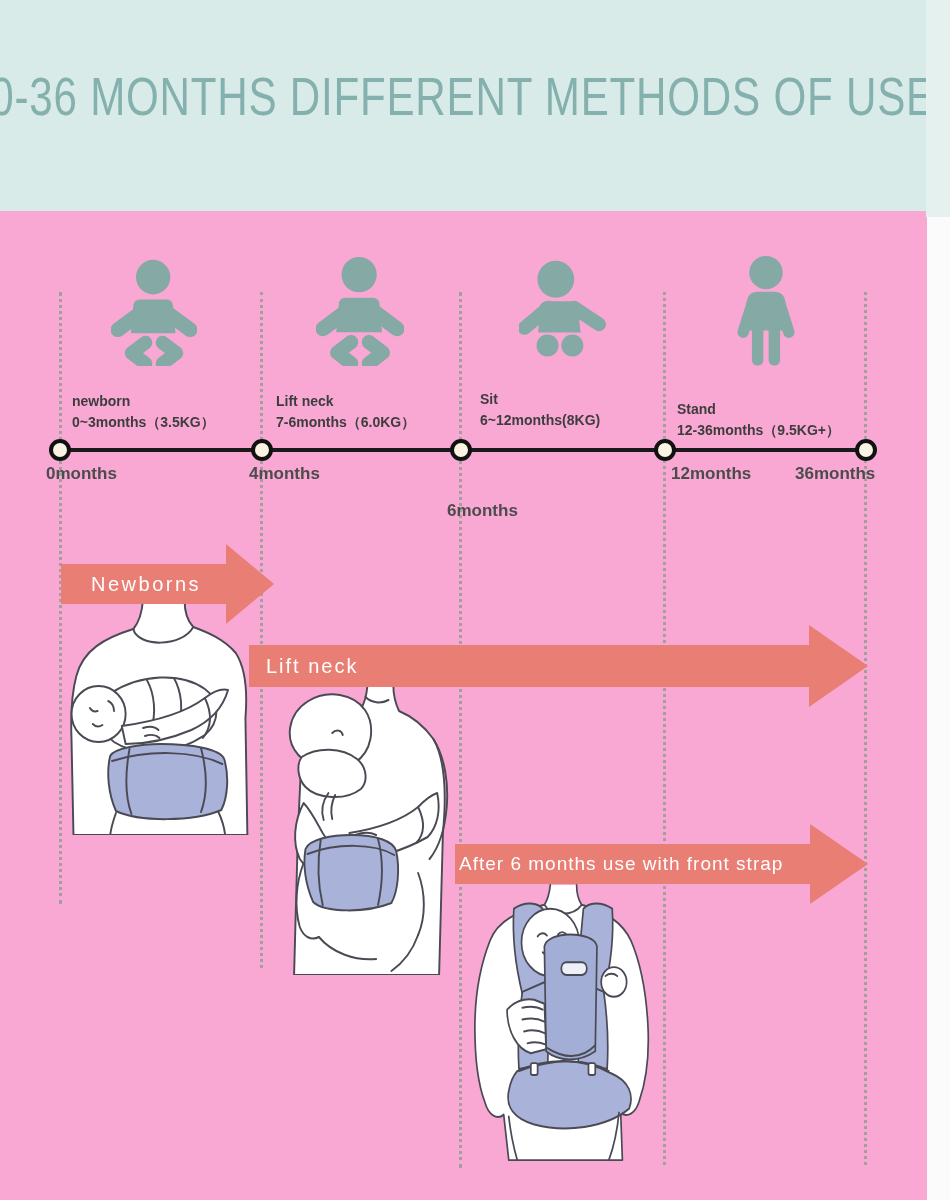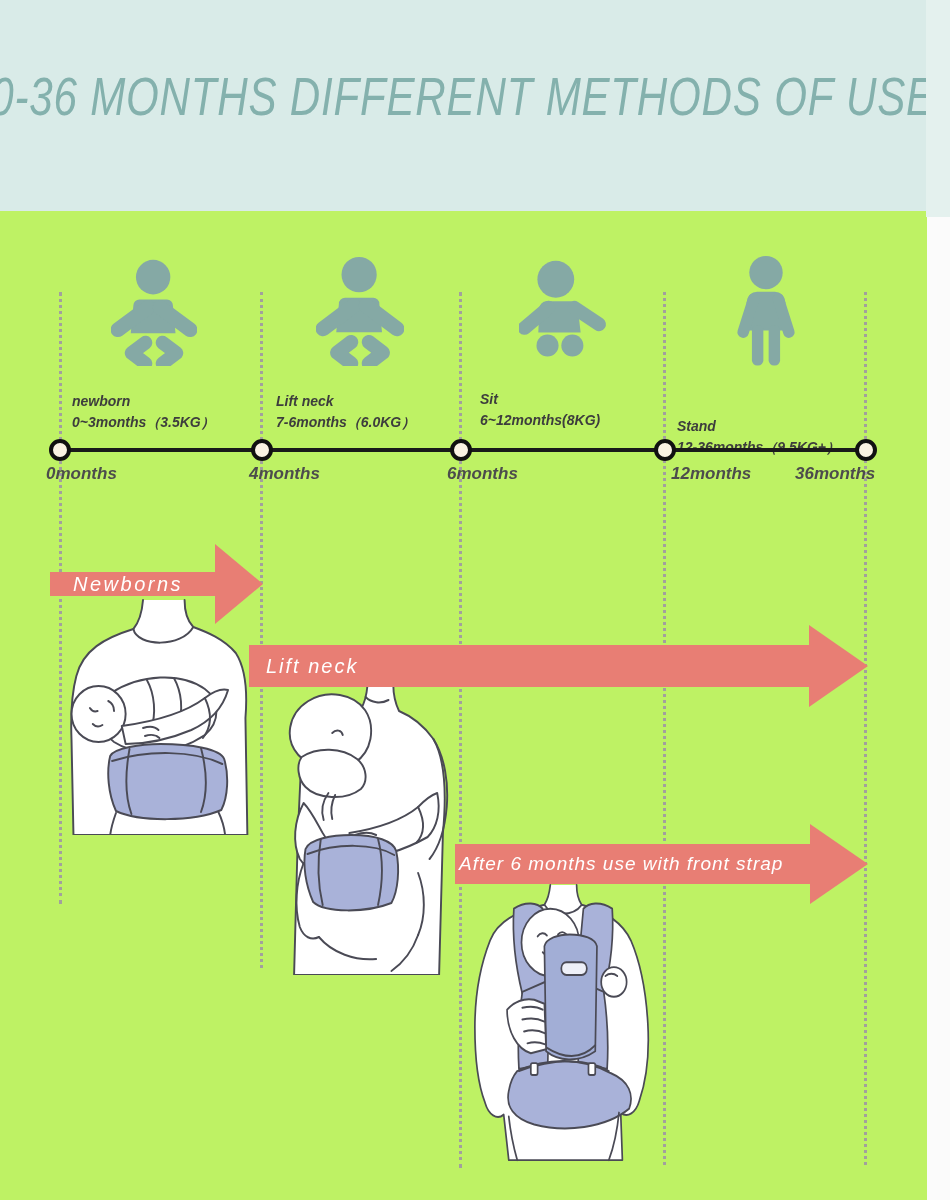--- a/index.html
+++ b/index.html
@@ -1,17 +1,17 @@
 <!DOCTYPE html>
 <html><head>
 <meta charset="utf-8">
 <style>
   html,body{margin:0;padding:0;background:#fff;}
-  .page{position:relative;width:950px;height:1200px;background:#bef264;overflow:hidden;
-        font-family:"Liberation Sans",sans-serif;font-style:italic;}
+  .page{position:relative;width:950px;height:1200px;background:#f9a8d4;overflow:hidden;
+        font-family:"Liberation Sans",sans-serif;}
 
   
   .header{position:absolute;left:0;top:0;width:926px;height:211px;background:#d9ebe8;z-index:1;
           display:flex;align-items:center;justify-content:center;}
   .header-strip{position:absolute;left:926px;top:0;width:24px;height:217px;background:#e4f1ee;z-index:1;}
   .right-strip{position:absolute;left:927px;top:217px;width:23px;height:983px;background:#fbfbfb;z-index:1;}
   .title{font-size:54px;font-weight:400;color:#84b1ad;letter-spacing:1px;white-space:nowrap;
          transform:scaleX(0.78);transform-origin:center;margin-top:-20px;}
 
   
@@ -28,36 +28,36 @@
   .ic1{left:111px;top:259px;}
   .ic2{left:316px;top:256px;}
   .ic3{left:519px;top:259px;}
   .ic4{left:722px;top:255px;}
 
   
   .stage{position:absolute;z-index:4;color:#3d3d3d;font-weight:700;font-size:14px;line-height:21px;white-space:nowrap;}
   .st1{left:72px;top:391px;}
   .st2{left:276px;top:391px;}
   .st3{left:480px;top:389px;}
-  .st4{left:677px;top:416px;}
+  .st4{left:677px;top:399px;}
 
   
   .tl-line{position:absolute;left:58px;top:448px;width:808px;height:4px;background:#1a1a1a;z-index:4;}
   .node{position:absolute;top:439px;width:14px;height:14px;border:4px solid #111;border-radius:50%;
         background:#faf3e3;z-index:5;}
   .n1{left:49px;}.n2{left:251px;}.n3{left:450px;}.n4{left:654px;}.n5{left:855px;}
   .marker{position:absolute;top:464px;z-index:4;font-size:17px;font-weight:700;color:#4c4c4c;white-space:nowrap;}
-  .m1{left:46px;}.m2{left:249px;}.m3{left:447px;}.m4{left:651px;margin-left:20px;}.m5{left:795px;}
+  .m1{left:46px;}.m2{left:249px;}.m3{left:447px;margin-top:37px;}.m4{left:651px;margin-left:20px;}.m5{left:795px;}
 
   
   .arrow{position:absolute;display:flex;align-items:center;z-index:6;}
   .arrow .body{background:#e87e74;display:flex;align-items:center;color:#fff;white-space:nowrap;}
   .arrow .head{width:0;height:0;}
   .a1{left:50px;top:544px;height:80px;}
-  .a1 .body{width:165px;height:24px;font-size:20px;letter-spacing:2.5px;padding-left:23px;box-sizing:border-box;}
+  .a1 .body{width:165px;height:40px;font-size:20px;letter-spacing:2.5px;padding-left:30px;box-sizing:border-box;margin-left:11px;}
   .a1 .head{border-top:40px solid transparent;border-bottom:40px solid transparent;border-left:48px solid #e87e74;}
   .a2{left:249px;top:625px;height:82px;}
   .a2 .body{width:560px;height:42px;font-size:20px;letter-spacing:2px;padding-left:17px;box-sizing:border-box;}
   .a2 .head{border-top:41px solid transparent;border-bottom:41px solid transparent;border-left:59px solid #e87e74;}
   .a3{left:455px;top:824px;height:80px;}
   .a3 .body{width:355px;height:40px;font-size:19px;letter-spacing:1px;padding-left:4px;box-sizing:border-box;}
   .a3 .head{border-top:40px solid transparent;border-bottom:40px solid transparent;border-left:58px solid #e87e74;}
 
   
   .ill{position:absolute;z-index:5;}

